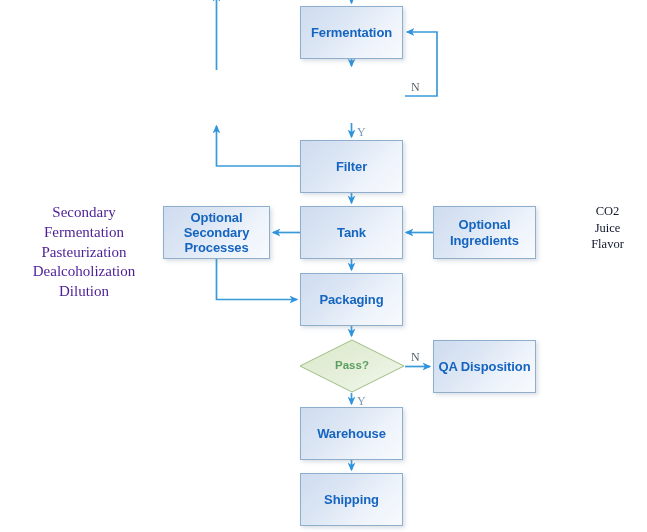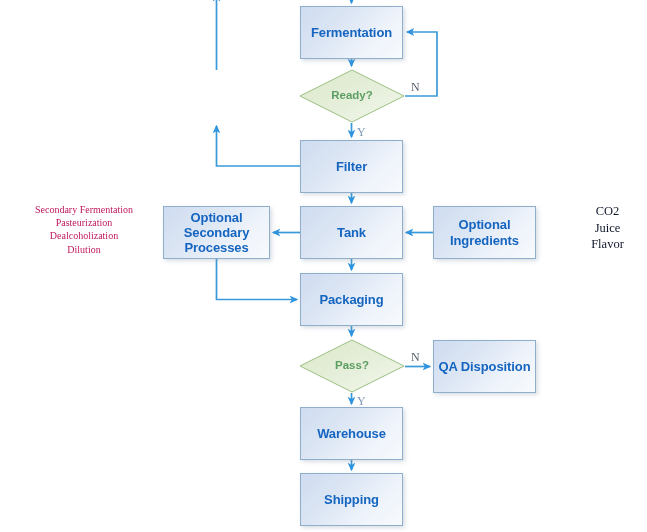--- a/index.html
+++ b/index.html
@@ -26,21 +26,21 @@
     background:transparent;border:0;color:#5c9e62;font-size:11.5px;font-weight:bold;
     z-index:3;
   }
   .dec .dtext{position:relative;z-index:4;}
   .dec .dshape{position:absolute;left:0;top:0;width:100%;height:100%;z-index:1;}
 
   .sidetext{
     position:absolute;font-family:"Liberation Serif",serif;
     text-align:center;line-height:1.32;
   }
-  .sidetext.left{color:#be185d;font-size:10px;}
+  .sidetext.left{color:#4c1d95;font-size:15px;}
   .sidetext.right{color:#0f172a;font-size:12.5px;}
 
   .edgelabel{
     position:absolute;font-family:"Liberation Serif",serif;font-size:12px;
   }
   .edgelabel.n{color:#555f6b;}
   .edgelabel.y{color:#7d98b5;}
 </style>
 </head>
 <body>
@@ -85,33 +85,20 @@
 
       <path d="M351.5,460 L351.5,470" marker-end="url(#ah)"></path>
     </g>
   </svg>
 
   <div class="node proc" style="left:300px;top:6px;width:103px;height:53px;">
     <span>Fermentation</span>
   </div>
 
 
-  <div class="node dec" style="left:299px;top:69px;width:106px;height:54px;">
-    <svg class="dshape" viewBox="0 0 106 54" preserveAspectRatio="none">
-      <defs>
-        <linearGradient id="gdec1" x1="0" y1="0" x2="1" y2="1">
-          <stop offset="0%" stop-color="#dbe8c9"></stop>
-          <stop offset="55%" stop-color="#e6efdb"></stop>
-          <stop offset="100%" stop-color="#f4f8ee"></stop>
-        </linearGradient>
-      </defs>
-      <polygon points="53,1 105,27 53,53 1,27" fill="url(#gdec1)" stroke="#9cbf82" stroke-width="1"></polygon>
-    </svg>
-    <span class="dtext">Ready?</span>
-  </div>
 
   <div class="node proc" style="left:300px;top:140px;width:103px;height:53px;text-align:center;">
     <span>Filter</span>
   </div>
 
   <div class="node proc" style="left:163px;top:206px;width:107px;height:53px;">
     <span>Optional Secondary Processes</span>
   </div>
 
   <div class="node proc" style="left:300px;top:206px;width:103px;height:53px;">

